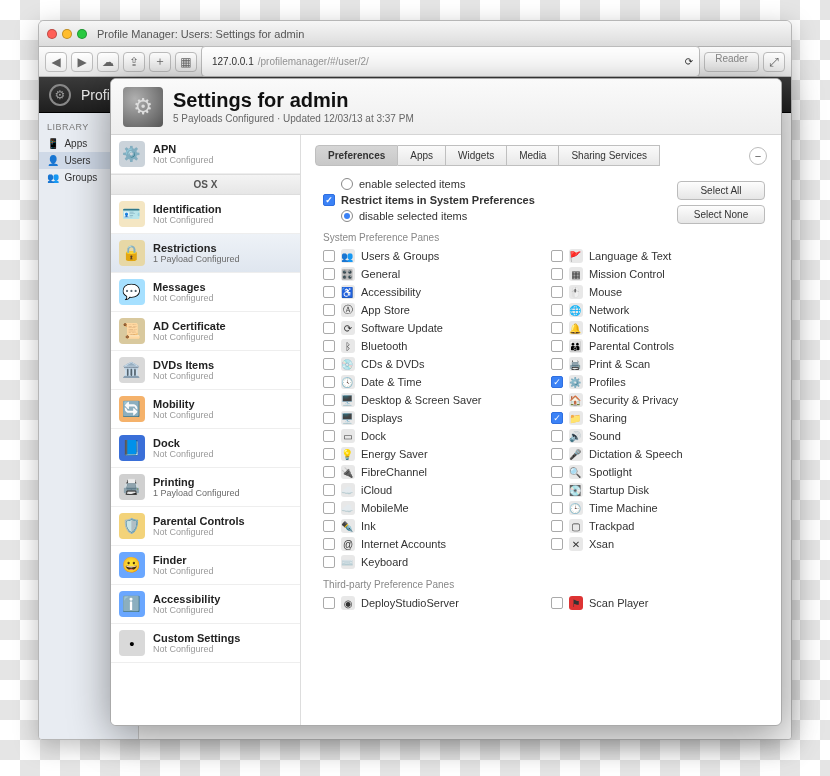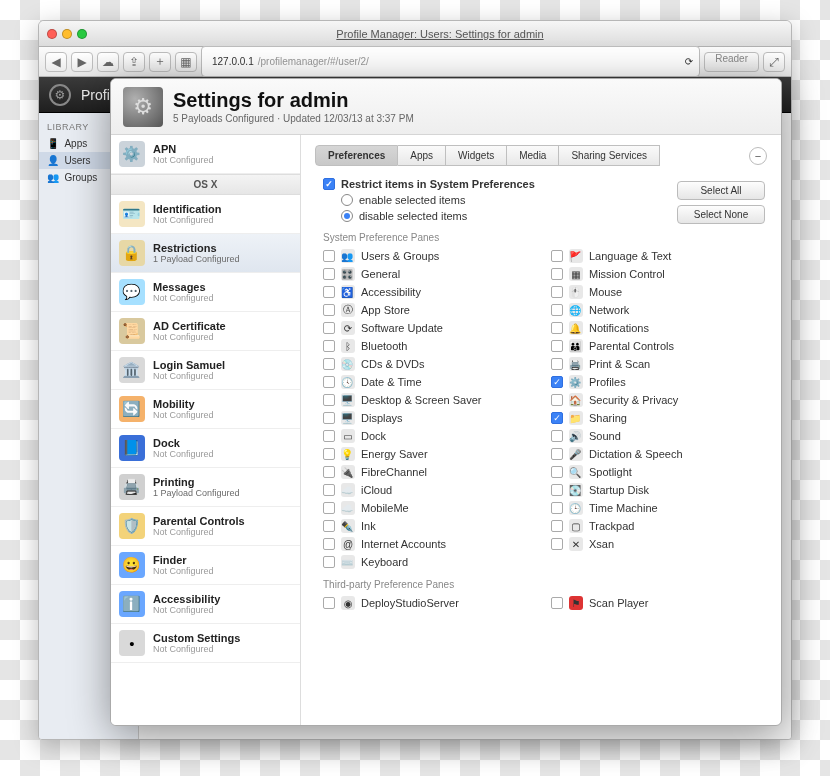--- a/index.html
+++ b/index.html
@@ -3,21 +3,21 @@
 <meta charset="utf-8">
 <style>
   * { box-sizing: border-box; margin: 0; padding: 0; font-family: "Lucida Grande","Helvetica Neue",Arial,sans-serif; }
   body { width: 830px; height: 776px; background: repeating-conic-gradient(#e5e5e5 0 25%, #fff 0 50%) 0 0/40px 40px; overflow: hidden; position: relative; }
 
   .window { position:absolute; left:38px; top:20px; width:754px; height:720px; background:#ececec; border:1px solid #b6b6b6; border-radius:6px 6px 4px 4px; box-shadow:0 6px 24px rgba(0,0,0,.25); overflow:hidden;}
   .titlebar { height:26px; background:linear-gradient(#f6f6f6,#dcdcdc); border-bottom:1px solid #b0b0b0; display:flex; align-items:center; padding:0 8px; font-size:12px; color:#444;}
   .traffic { display:flex; gap:5px; margin-right:10px;}
   .dot { width:10px; height:10px; border-radius:50%; border:1px solid rgba(0,0,0,.25);}
   .dot.red{background:#ff5f57}.dot.yel{background:#ffbd2e}.dot.grn{background:#28c940}
-  .titlebar .title{flex:1;text-align:center;color:#555;font-size:11px;text-decoration:underline;}
+  .titlebar .title{flex:1;text-align:left;color:#555;font-size:11px;}
   .toolbar { height:30px; background:linear-gradient(#fbfbfb,#e6e6e6); border-bottom:1px solid #b6b6b6; display:flex; align-items:center; padding:0 6px; gap:4px; font-size:11px;}
   .tbtn { height:20px; min-width:22px; border:1px solid #bdbdbd; border-radius:4px; background:linear-gradient(#fff,#ebebeb); display:inline-flex;align-items:center;justify-content:center;font-size:12px;color:#666;}
   .addrbar{flex:1;height:31px;border:1px solid #bdbdbd;border-radius:4px;background:#fff;display:flex;align-items:center;padding:0 6px;font-size:10px;color:#333;gap:4px;}
   .reader{height:20px;padding:0 10px;border:1px solid #bdbdbd;border-radius:4px;background:linear-gradient(#fbfbfb,#e6e6e6);font-size:10px;color:#888;}
   .appbar{height:36px;background:linear-gradient(#3b3b3b,#1f1f1f);border-bottom:1px solid #000;display:flex;align-items:center;padding:0 10px;color:#ddd;font-size:12px;gap:10px;}
   .gear{width:22px;height:22px;border-radius:50%;border:2px solid #888;display:flex;align-items:center;justify-content:center;font-size:12px;color:#999;}
   .appname{font-size:14px;color:#eee;font-weight:500;}
   .search{margin-left:20px;background:#2e2e2e;border:1px solid #555;border-radius:12px;height:20px;width:140px;padding:0 10px;color:#aaa;font-size:10px;display:flex;align-items:center;gap:4px;}
   .spacer{flex:1;}
   .userpill{background:linear-gradient(#5a5a5a,#333);border:1px solid #222;border-radius:4px;padding:2px 10px;font-size:10px;color:#eee;}
@@ -177,21 +177,21 @@
           <div class="payload">
             <div class="picon" style="background:#d9c99e">📜</div>
             <div class="ptxt">
               <div class="pname">AD Certificate</div>
               <div class="pstat">Not Configured</div>
             </div>
           </div>
           <div class="payload">
             <div class="picon" style="background:#d9d9d9">🏛️</div>
             <div class="ptxt">
-              <div class="pname">Login Samuel</div>
+              <div class="pname">DVDs Items</div>
               <div class="pstat">Not Configured</div>
             </div>
           </div>
           <div class="payload">
             <div class="picon" style="background:#f5b26b">🔄</div>
             <div class="ptxt">
               <div class="pname">Mobility</div>
               <div class="pstat">Not Configured</div>
             </div>
           </div>
@@ -245,29 +245,29 @@
           <span class="tab">Apps</span>
           <span class="tab">Widgets</span>
           <span class="tab">Media</span>
           <span class="tab">Sharing Services</span>
           <span class="collapse">−</span>
       </div>
       <div class="selbtns">
         <span class="smbtn">Select All</span>
         <span class="smbtn">Select None</span>
       </div>
+      <div class="optline" style="margin-left:26px">
+        <span class="rad"></span>
+        <span>enable selected items</span>
+      </div>
       <div class="optline bold">
         <span class="chk on"></span>
         <span>Restrict items in System Preferences</span>
       </div>
       <div class="optline" style="margin-left:26px">
-        <span class="rad"></span>
-        <span>enable selected items</span>
-      </div>
-      <div class="optline" style="margin-left:26px">
         <span class="rad on"></span>
         <span>disable selected items</span>
       </div>
       <div class="sect">System Preference Panes</div>
       <div class="panegrid">
         <div class="panecol" id="panes-left">
             <div class="pline">
               <span class="chk"></span>
               <span class="tiny" style="background:#e8e8e8">👥</span>
               <span>Users &amp; Groups</span>

